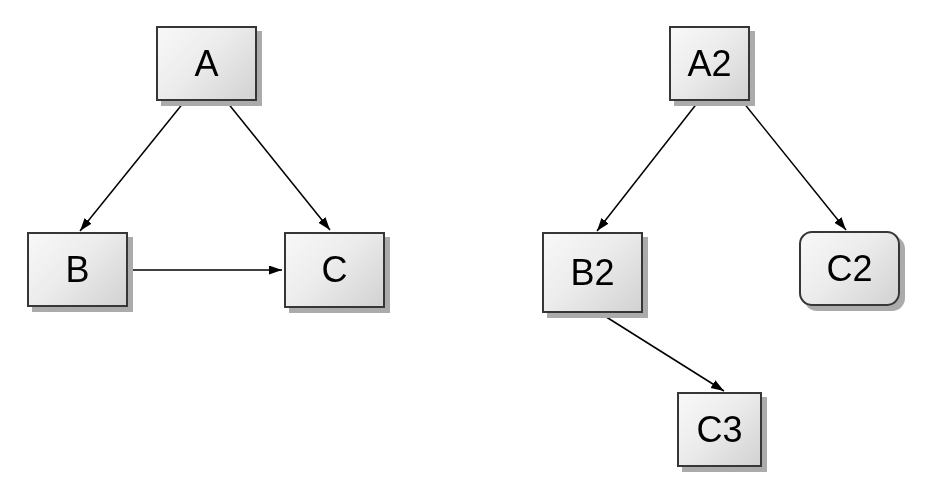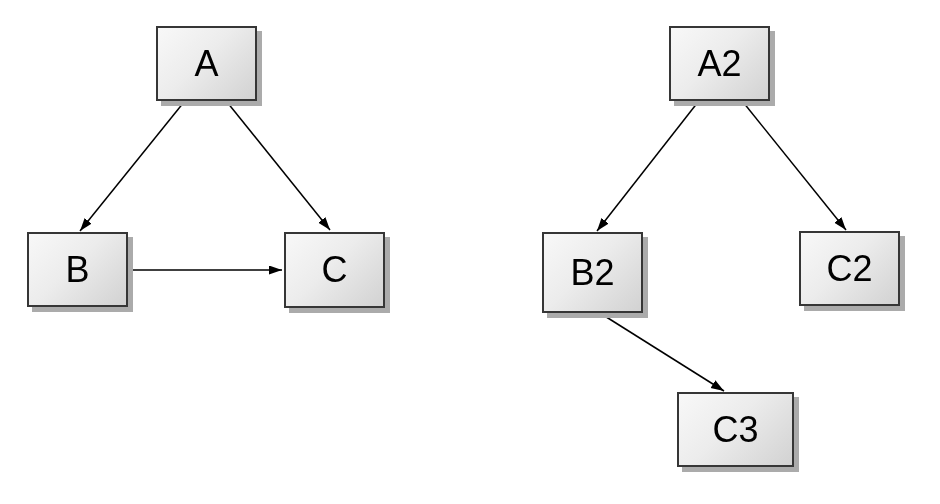--- a/index.html
+++ b/index.html
@@ -70,26 +70,26 @@
   <div class="node" style="left: 156px; top: 26px; width: 101px; height: 75px;">
     <span class="node-label">A</span>
   </div>
   <div class="node" style="left: 27px; top: 232px; width: 101px; height: 75px;">
     <span class="node-label">B</span>
   </div>
   <div class="node" style="left: 284px; top: 232px; width: 101px; height: 76px;">
     <span class="node-label">C</span>
   </div>
 
-  <div class="node" style="left: 669px; top: 26px; width: 101px; height: 75px;">
+  <div class="node" style="left: 669px; top: 26px; width: 81px; height: 75px;">
     <span class="node-label">A2</span>
   </div>
   <div class="node" style="left: 542px; top: 232px; width: 101px; height: 81px;">
     <span class="node-label">B2</span>
   </div>
-  <div class="node" style="left: 799px; top: 231px; width: 101px; height: 75px;">
+  <div class="node" style="left: 799px; top: 231px; width: 101px; height: 75px; border-radius: 13px;">
     <span class="node-label">C2</span>
   </div>
-  <div class="node" style="left: 677px; top: 392px; width: 117px; height: 75px; justify-content: center;">
+  <div class="node" style="left: 677px; top: 392px; width: 85px; height: 75px; justify-content: center;">
     <span class="node-label">C3</span>
   </div>
 
 </div>
 
 </body></html>

